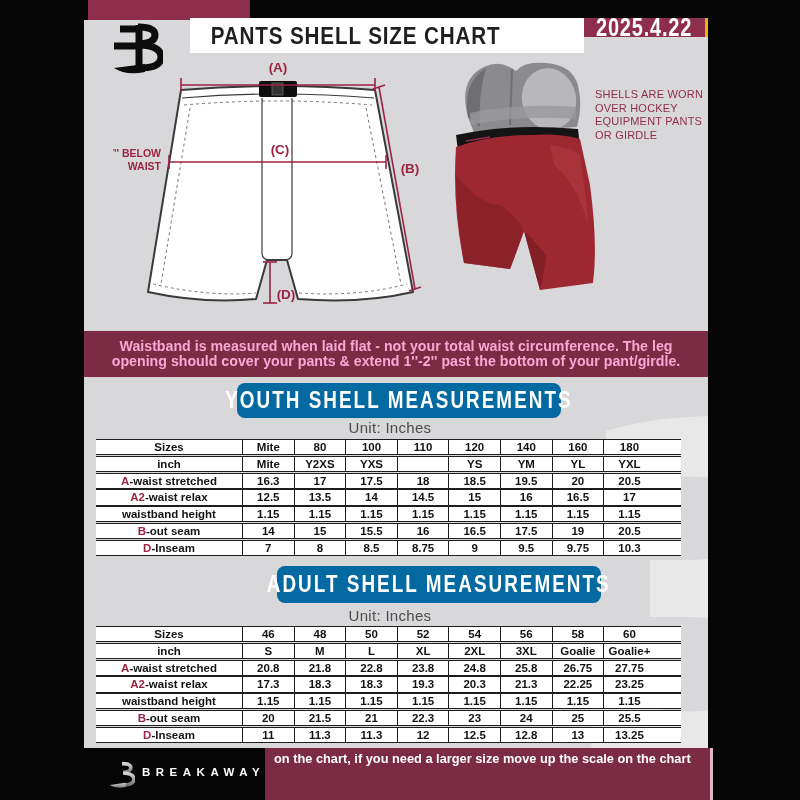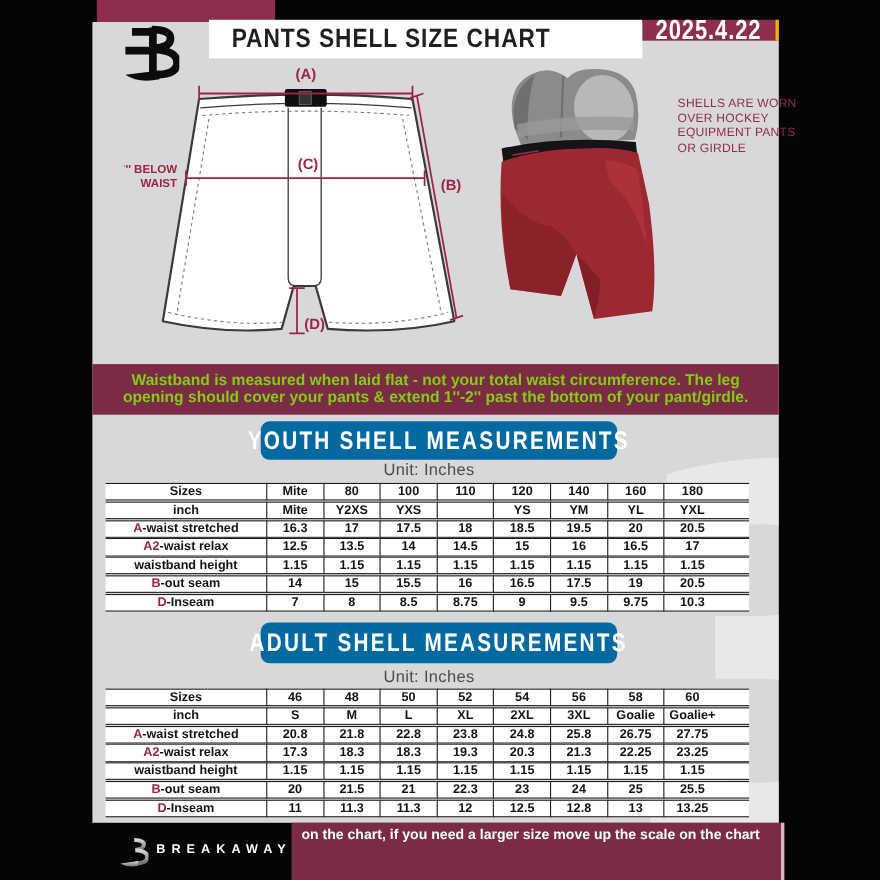--- a/index.html
+++ b/index.html
@@ -35,26 +35,26 @@
   }
   .date-inner{
     display:inline-block;transform:scaleX(.8);transform-origin:center;
     font-size:25px;font-weight:700;letter-spacing:1px;color:#fff;white-space:nowrap;
   }
   .logo{position:absolute;left:111px;top:19px;}
   .diagram{position:absolute;left:113px;top:56px;}
   .pants{position:absolute;left:450px;top:55px;}
   .photo-note{
     position:absolute;left:595px;top:88px;width:112px;
-    color:#8f2d4a;font-size:11px;font-weight:400;line-height:13.5px;letter-spacing:.2px;margin-left:21px;
+    color:#8f2d4a;font-size:11px;font-weight:400;line-height:13.5px;letter-spacing:.2px;
   }
   .banner{
     position:absolute;left:84px;top:331px;width:624px;height:46px;background:var(--maroon-dark);
     display:flex;flex-direction:column;align-items:center;justify-content:center;
-    color:#84cc16;font-size:14.2px;font-weight:700;line-height:15.4px;
+    color:#f9a8d4;font-size:14.2px;font-weight:700;line-height:15.4px;
   }
   .section-heading{
     position:absolute;left:237px;width:324px;height:35px;background:#0369a1;border-radius:8px;
     display:flex;align-items:center;justify-content:center;
   }
   .heading-inner{
     display:inline-block;transform:scaleX(.82);transform-origin:center;white-space:nowrap;
     color:#fff;font-size:23px;font-weight:700;letter-spacing:2.5px;
   }
   .unit{
@@ -258,21 +258,21 @@
       <div class="tcell tdata">8</div>
       <div class="tcell tdata">8.5</div>
       <div class="tcell tdata">8.75</div>
       <div class="tcell tdata">9</div>
       <div class="tcell tdata">9.5</div>
       <div class="tcell tdata">9.75</div>
       <div class="tcell tdata tlast">10.3</div>
     </div>
   </div>
 
-<div class="section-heading" style="top:566px;height:37px;">
+<div class="section-heading" style="top:566px;height:37px;margin-left:40px;">
   <span class="heading-inner">ADULT SHELL MEASUREMENTS</span>
 </div>
 <div class="unit" style="top:607px;">Unit: Inches</div>
 <div class="sizetable" style="top:626px;">
     <div class="trow">
       <div class="tcell tlabel">Sizes</div>
       <div class="tcell tdata">46</div>
       <div class="tcell tdata">48</div>
       <div class="tcell tdata">50</div>
       <div class="tcell tdata">52</div>

